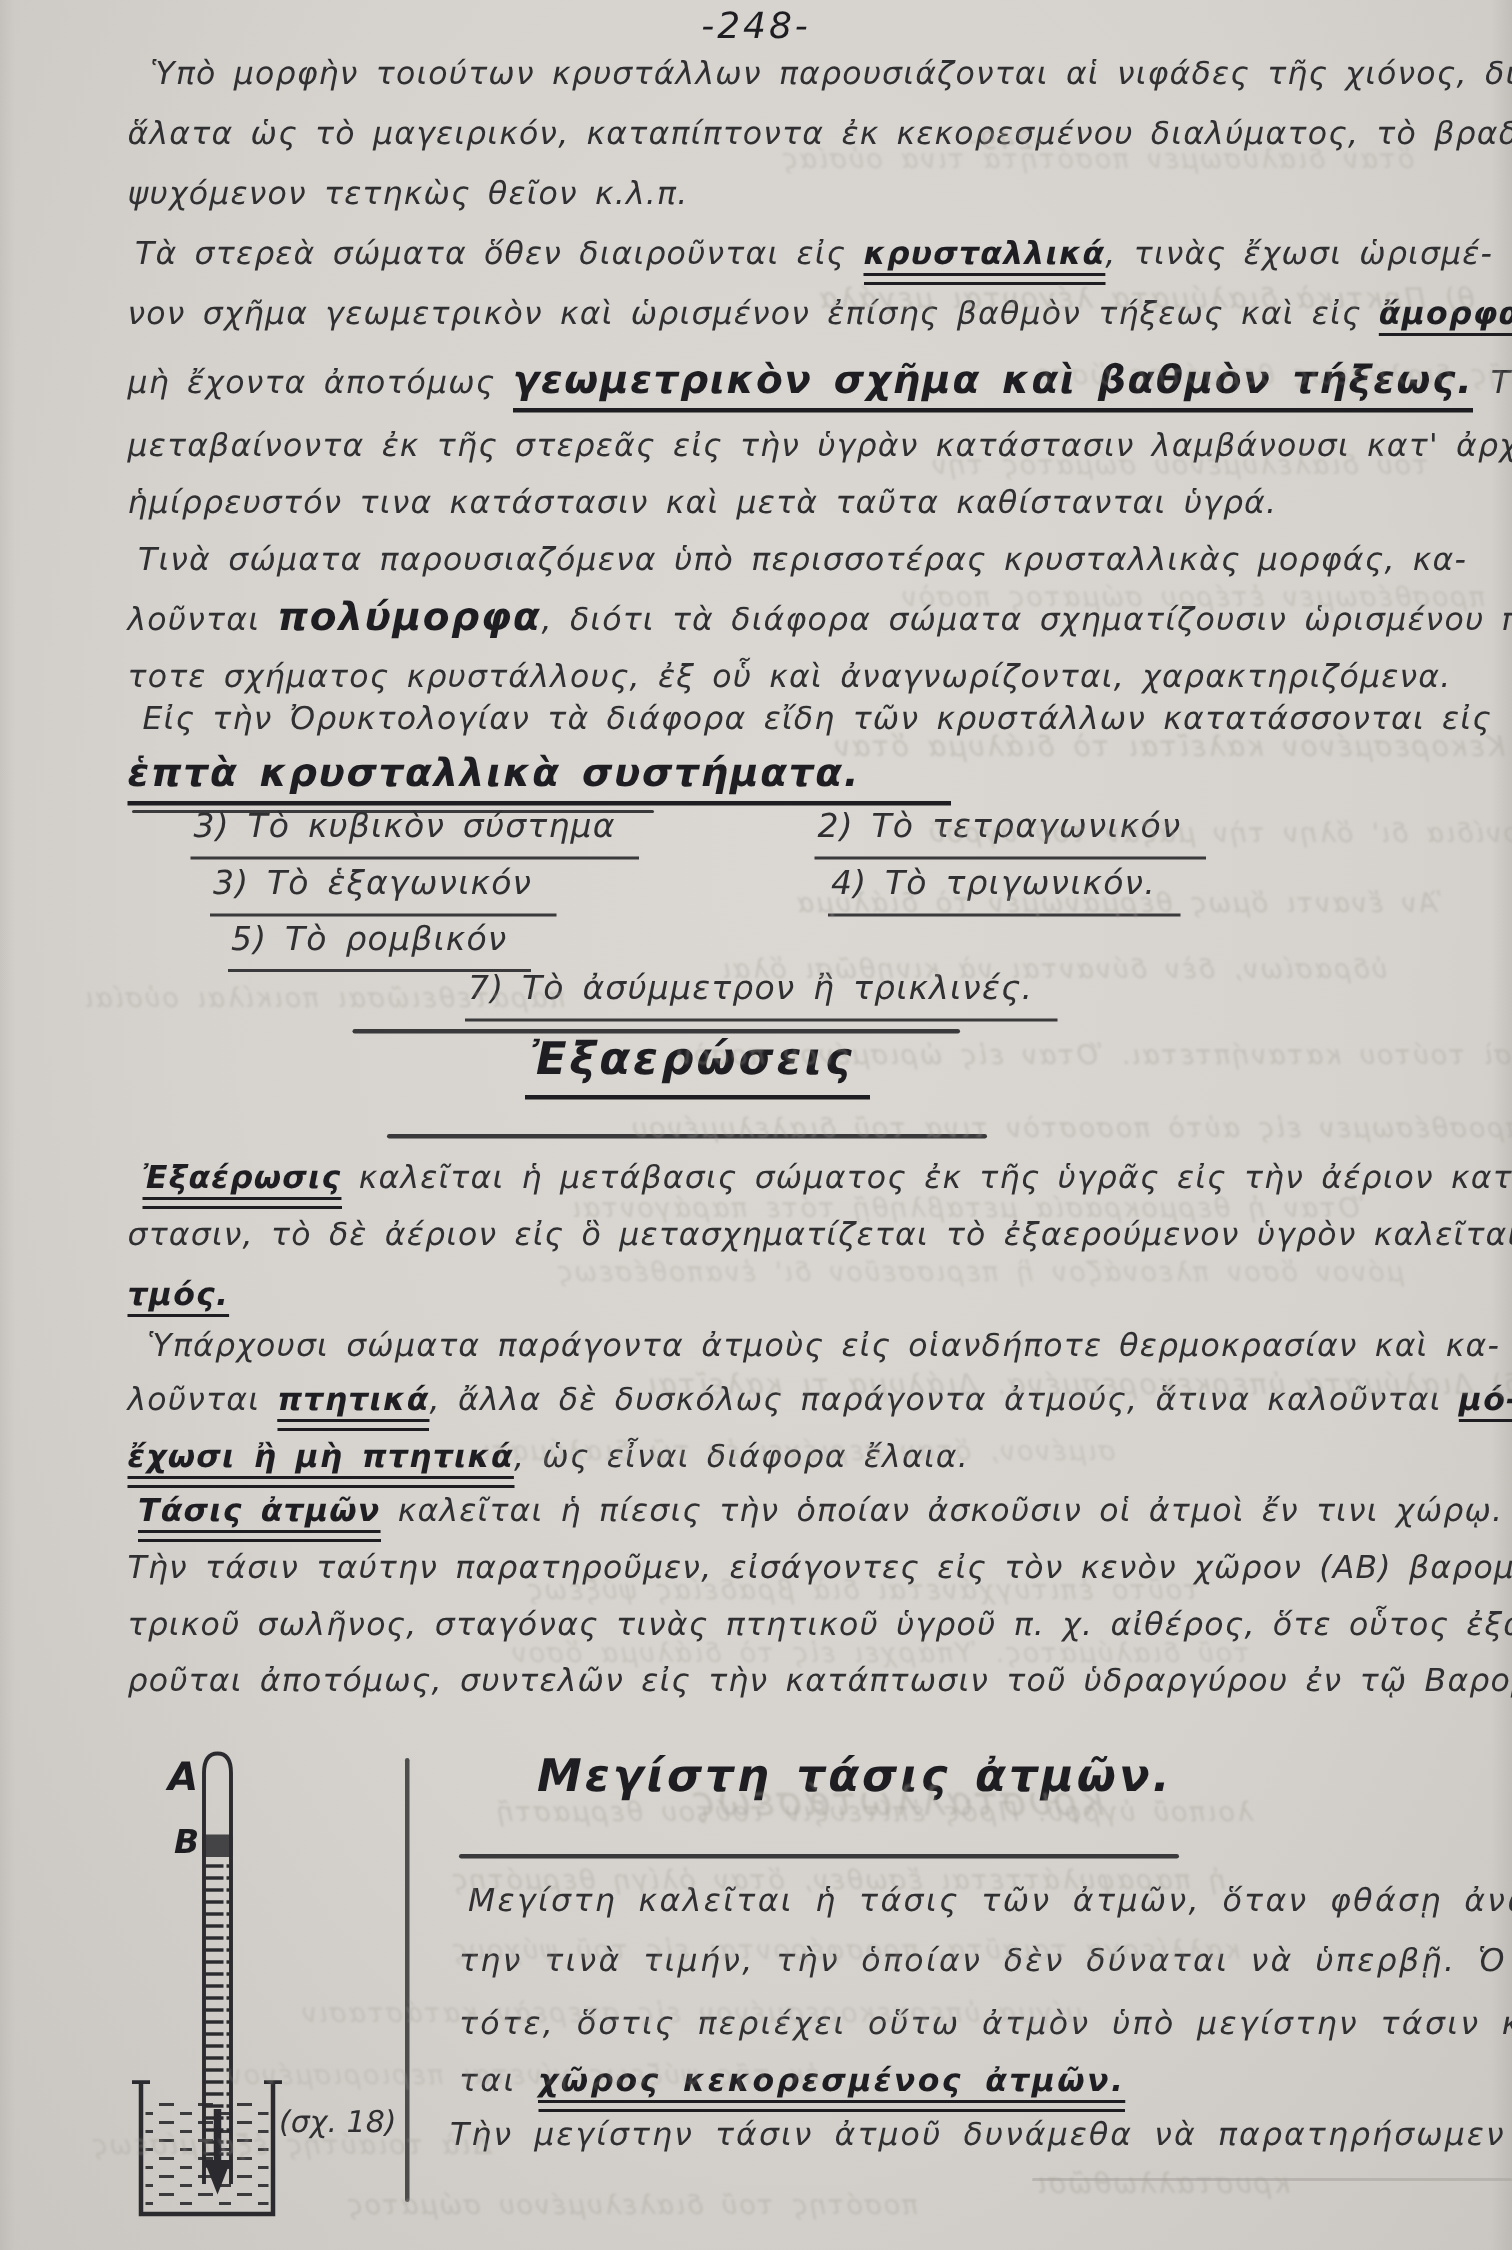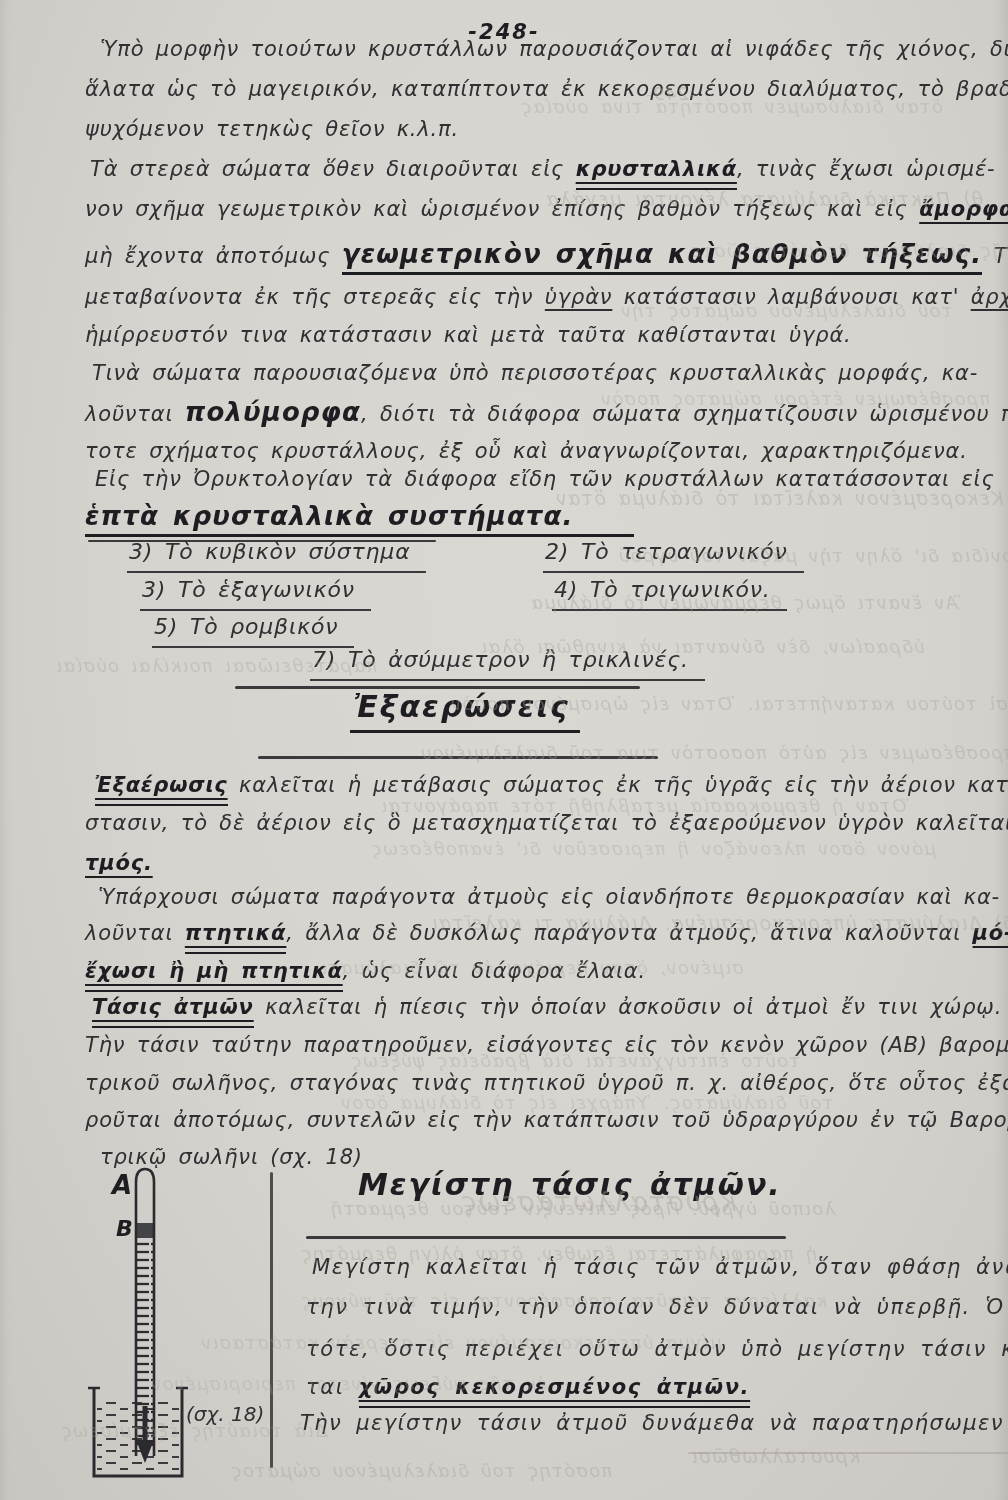--- a/index.html
+++ b/index.html
@@ -16,35 +16,35 @@
       radial-gradient(ellipse at 52% 38%, #dbd8d3 0%, var(--paper) 55%, #c9c6c1 100%);
     font-family:"DejaVu Sans", sans-serif;
     font-style:italic;
   }
   .ln{
     position:absolute; white-space:nowrap; color:var(--ink);
     font-size:21px; letter-spacing:.8px; word-spacing:4px; line-height:1.25;
   }
   .b{font-weight:700; color:var(--ink-bold);}
   .u{text-decoration:underline; text-decoration-thickness:2px; text-underline-offset:6px;}
-  .u1{text-decoration:underline; text-decoration-thickness:1.5px; text-underline-offset:5px;}
+  .u1{text-decoration-thickness:1.5px; text-underline-offset:5px;}
   .du{
     text-decoration:underline; text-decoration-thickness:2px; text-underline-offset:6px;
     border-bottom:2px solid currentColor; padding-bottom:7px;
   }
   .big{font-size:26px; font-weight:700; color:var(--ink-bold); letter-spacing:1.1px;}
   .huge{font-size:30px; font-weight:700; color:var(--ink-bold); letter-spacing:2px;}
   .ub{border-bottom:3px solid currentColor; padding-bottom:3px;}
   .uline{
     display:inline-block; border-bottom:2.5px solid var(--rule);
     padding:0 16px 5px 2px; font-size:22px;
   }
   .pagenum{
-    position:absolute; top:20px; left:50%; transform:translateX(-50%);
-    font-size:21px; font-weight:700; color:var(--ink-bold); letter-spacing:2px;
+    position:absolute; top:3px; left:50%; transform:translateX(-50%);
+    font-size:24px; font-weight:400; color:var(--ink-bold); letter-spacing:2px;
   }
   .rule{position:absolute; height:3px; background:var(--rule); border-radius:2px;}
   .rule.thin{height:2px;}
   .rule.faint{background:var(--ghost); opacity:.55;}
   .vdivider{
     position:absolute; left:270px; top:1172px; width:3px; height:296px;
     background:var(--ink); opacity:.82; border-radius:2px;
   }
   .ghost{
     position:absolute; transform:scaleX(-1); color:var(--ghost);
@@ -98,21 +98,20 @@
 
   <div class="ln" style="left:98px;top:884px"><span>Ὑπάρχουσι σώματα παράγοντα ἀτμοὺς εἰς οἱανδήποτε θερμοκρασίαν καὶ κα-</span></div>
   <div class="ln" style="left:85px;top:920px"><span>λοῦνται </span><span class="b du">πτητικά</span><span>, ἄλλα δὲ δυσκόλως παράγοντα ἀτμούς, ἅτινα καλοῦνται </span><span class="b u">μό-</span></div>
   <div class="ln" style="left:85px;top:958px"><span class="b du">ἔχωσι ἢ μὴ πτητικά</span><span>, ὡς εἶναι διάφορα ἔλαια.</span></div>
 
   <div class="ln" style="left:92px;top:994px"><span class="b du">Τάσις ἀτμῶν</span><span> καλεῖται ἡ πίεσις τὴν ὁποίαν ἀσκοῦσιν οἱ ἀτμοὶ ἔν τινι χώρῳ.</span></div>
 
   <div class="ln" style="left:85px;top:1032px"><span>Τὴν τάσιν ταύτην παρατηροῦμεν, εἰσάγοντες εἰς τὸν κενὸν χῶρον (ΑΒ) βαρομε-</span></div>
   <div class="ln" style="left:85px;top:1070px"><span>τρικοῦ σωλῆνος, σταγόνας τινὰς πτητικοῦ ὑγροῦ π. χ. αἰθέρος, ὅτε οὗτος ἐξαε-</span></div>
   <div class="ln" style="left:85px;top:1107px"><span>ροῦται ἀποτόμως, συντελῶν εἰς τὴν κατάπτωσιν τοῦ ὑδραργύρου ἐν τῷ Βαρομε-</span></div>
-  <div class="ln" style="left:100px;top:1144px"><span>τρικῷ σωλῆνι (σχ. 18)</span></div>
 
   <svg id="fig-svg" width="215" height="335" viewBox="0 0 215 335">
     <defs>
       <pattern id="hatch" width="18" height="8" patternUnits="userSpaceOnUse">
         <line x1="1" y1="4" x2="17" y2="4" stroke="#2b2a2e" stroke-width="2.3"></line>
       </pattern>
       <pattern id="dashes" width="26" height="12" patternUnits="userSpaceOnUse">
         <path d="M2 3 h10 M16 9 h8" stroke="#2b2a2e" stroke-width="2" fill="none"></path>
       </pattern>
     </defs>

